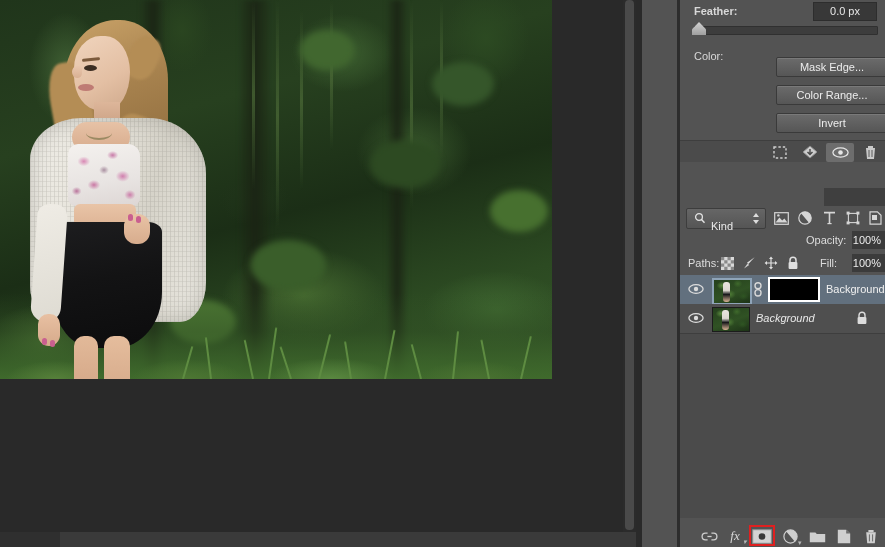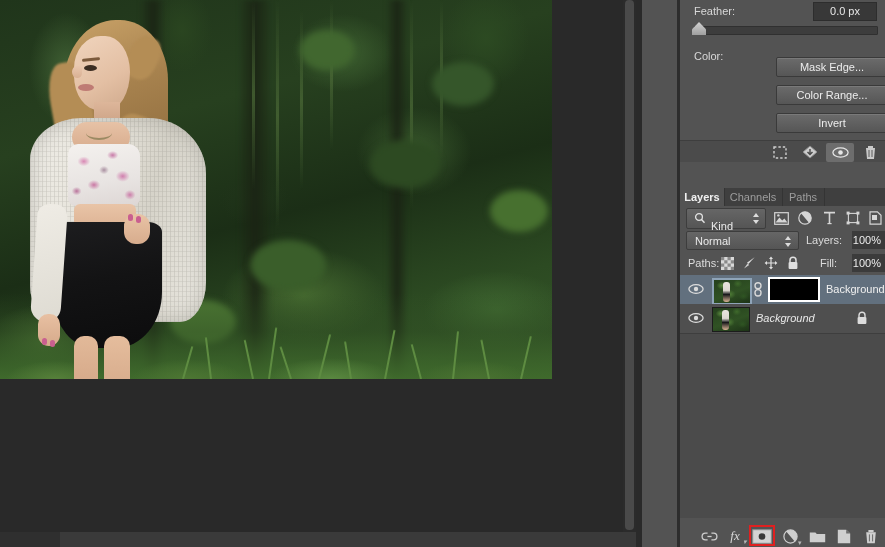--- a/index.html
+++ b/index.html
@@ -173,21 +173,21 @@
   #ws-corner-dark{left:0;top:532px;width:60px;height:15px;background:#2f2f2f;}
   #ws-divider{left:636px;top:0;width:6px;height:547px;background:#2a2a2a;}
   #panel-gap{left:642px;top:0;width:38px;height:547px;background:#535353;}
   #panel-gap-line{left:677px;top:0;width:3px;height:547px;background:#2d2d2d;}
 
   
   #panels{left:680px;top:0;width:205px;height:547px;background:#535353;}
 
   
   #props{left:0;top:0;width:205px;height:162px;background:#535353;}
-  #feather-label{left:14px;top:5px;color:#d8d8d8;font-size:11px;}
+  #feather-label{left:14px;top:5px;color:#d8d8d8;font-size:11px;font-weight:bold;}
   #feather-value{
     left:133px;top:2px;width:62px;height:17px;
     background:#383838;border:1px solid #2d2d2d;
     color:#e8e8e8;font-size:11px;line-height:17px;text-align:center;
   }
   #feather-slider{left:14px;top:26px;width:182px;height:7px;
     background:#3d3d3d;border:1px solid #303030;border-radius:1px;}
   #feather-knob{
     left:12px;top:22px;width:14px;height:13px;
     background:linear-gradient(180deg,#d2d2d2,#9f9f9f);
@@ -455,25 +455,20 @@
           <rect x="4" y="1" width="5" height="2" fill="#c9c9c9"></rect>
           <path d="M5 5 v7 M8 5 v7" stroke="#5a5a5a" stroke-width="1"></path>
         </svg>
       </div>
     </div>
   </div>
 
   <div class="abs" id="layers">
 
     <div id="tabbar-rest"></div>
-    <div id="tabbar">
-      <div class="tab active" id="tab-layers">Layers</div>
-      <div class="tab" id="tab-channels">Channels</div>
-      <div class="tab" id="tab-paths">Paths</div>
-    </div>
 
     <div id="filter-row">
       <div id="kind-select">
         <span id="kind-magnifier">
           <svg width="12" height="13" viewBox="0 0 12 13">
             <circle cx="5" cy="5" r="3.4" fill="none" stroke="#e2e2e2" stroke-width="1.3"></circle>
             <line x1="7.5" y1="7.5" x2="10.5" y2="10.8" stroke="#e2e2e2" stroke-width="1.4"></line>
           </svg>
         </span>
         <span id="kind-label">Kind</span>
@@ -514,30 +509,21 @@
       </div>
       <div class="fico" id="fico-smart">
         <svg width="13" height="14" viewBox="0 0 13 14">
           <path d="M1 0.8 h7.4 L12 4.2 V13.2 H1 Z" fill="none" stroke="#d6d6d6" stroke-width="1.2"></path>
           <path d="M3 4 h5 v5 h-5 Z" fill="#d6d6d6"></path>
         </svg>
       </div>
     </div>
 
     <div id="blend-row">
-      <div id="blend-select">
-        <span>Normal</span>
-        <span id="blend-arrows">
-          <svg width="8" height="13" viewBox="0 0 8 13">
-            <path d="M4 1 L7 5 H1 Z" fill="#dcdcdc"></path>
-            <path d="M4 12 L7 8 H1 Z" fill="#dcdcdc"></path>
-          </svg>
-        </span>
-      </div>
-      <div id="opacity-label">Layers:</div>
+      <div id="opacity-label">Opacity:</div>
       <div id="opacity-value">100%</div>
     </div>
 
     <div id="lock-row">
       <div id="lock-label">Paths:</div>
       <div class="lico" id="lico-trans">
         <svg width="13" height="13" viewBox="0 0 13 13">
           <rect width="13" height="13" fill="#d9d9d9"></rect>
           <rect x="0" y="0" width="3.25" height="3.25" fill="#8a8a8a"></rect>
           <rect x="6.5" y="0" width="3.25" height="3.25" fill="#8a8a8a"></rect>

